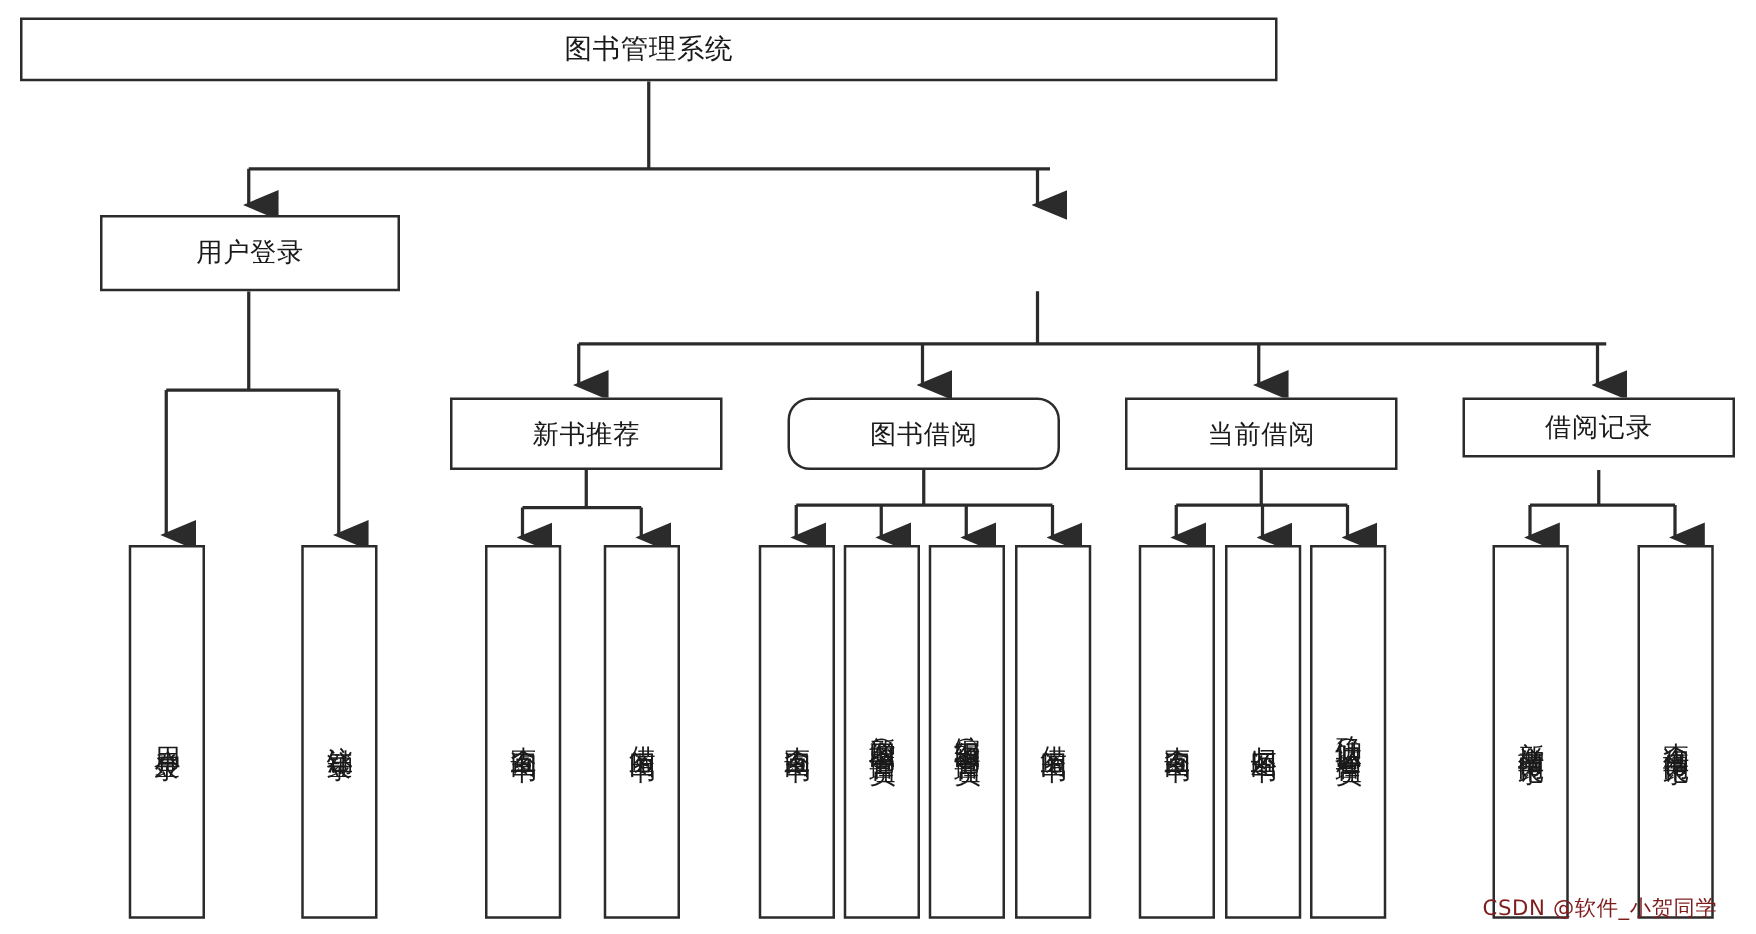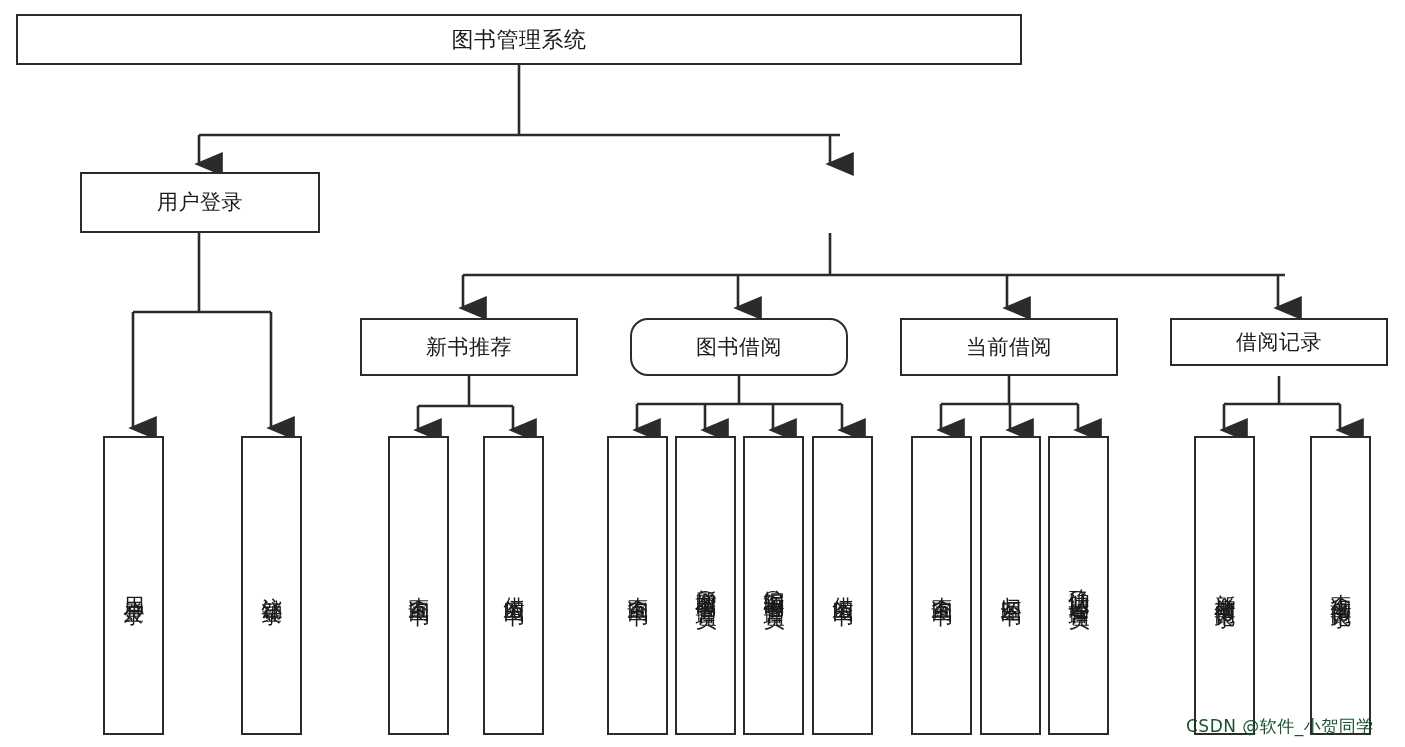--- a/index.html
+++ b/index.html
@@ -56,21 +56,21 @@
     white-space: nowrap;
   }
   .node.root .label {
     font-size: 22px;
   }
   .watermark {
     position: absolute;
     left: 1186px;
     top: 715px;
     font-size: 17px;
-    color: #14532d;
+    color: #7f1d1d;
     z-index: 5;
     white-space: nowrap;
     letter-spacing: 0.5px;
   }
 </style>
 </head>
 <body>
 
 <div id="diagram-root">
 

